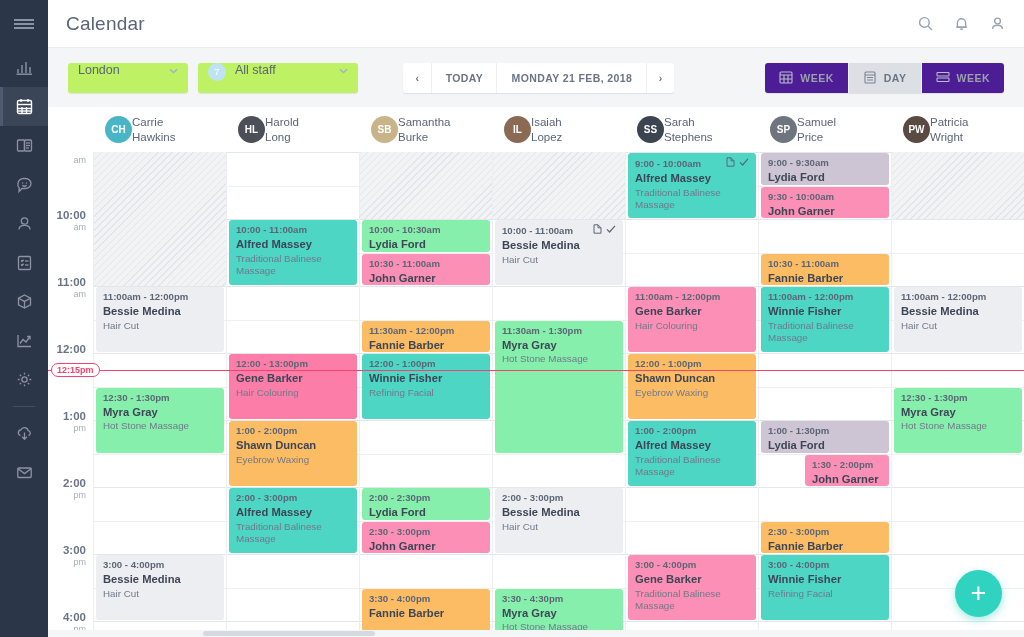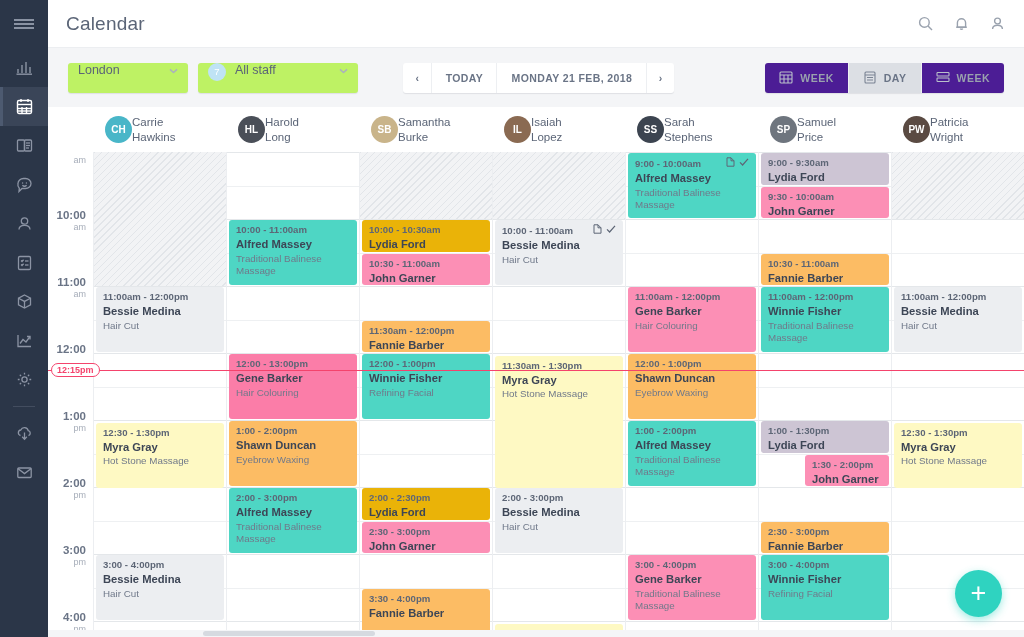--- a/index.html
+++ b/index.html
@@ -122,22 +122,22 @@
   }
   .ev .etime { font-size: 9.6px; color: #5d6676; display:flex; align-items:center;font-weight:bold; }
   .ev .ename { font-size: 11.2px; font-weight: bold; color: #3d4656; margin-top: 1px; }
   .ev .esvc  { font-size: 9.8px; color: #70798a; margin-top: 1px; }
   .ev .icons { margin-left: auto; display: flex; gap: 4px; color:#5d6676; }
 
   .ev.teal   { background: #4ed6c4; }
   .ev.pink   { background: #fc8fb5; }
   .ev.pinkd  { background: #fb7da8; }
   .ev.orange { background: #fcbc64; }
-  .ev.purple { background: #eab308; }
-  .ev.blue   { background: #fef9c3; margin-top: 35px; }
+  .ev.purple { background: #86efac; }
+  .ev.blue   { background: #86efac; }
   .ev.grey   { background: #eceef1; }
   .ev.mutedpurple { background: #cdc5d4; }
 
   .nowline { position: absolute; left: 0; right: 0; height: 1.5px; background: #f4436c; z-index: 30; }
   .nowpill {
     position: absolute; left: 3px; transform: translateY(-50%);
     background: #fff; border: 1.5px solid #f4436c; color: #f4436c; border-radius: 9px;
     font-size: 9px; font-weight: bold; padding: 1px 5px; z-index: 31; white-space: nowrap;
   }
 

